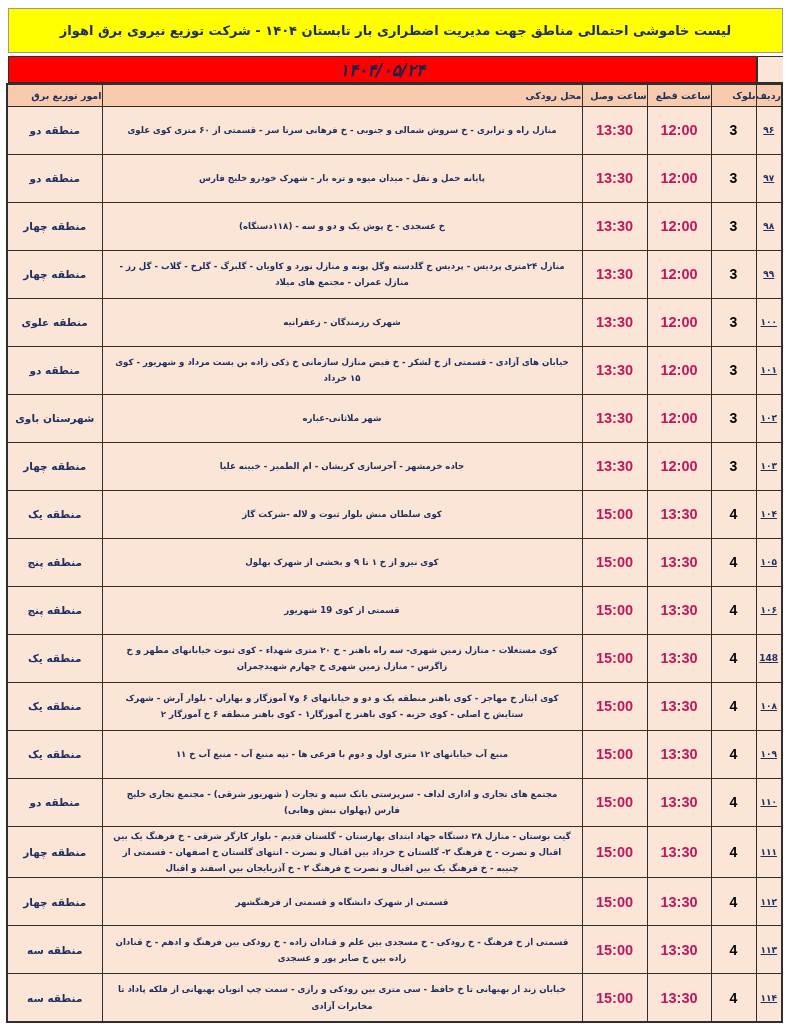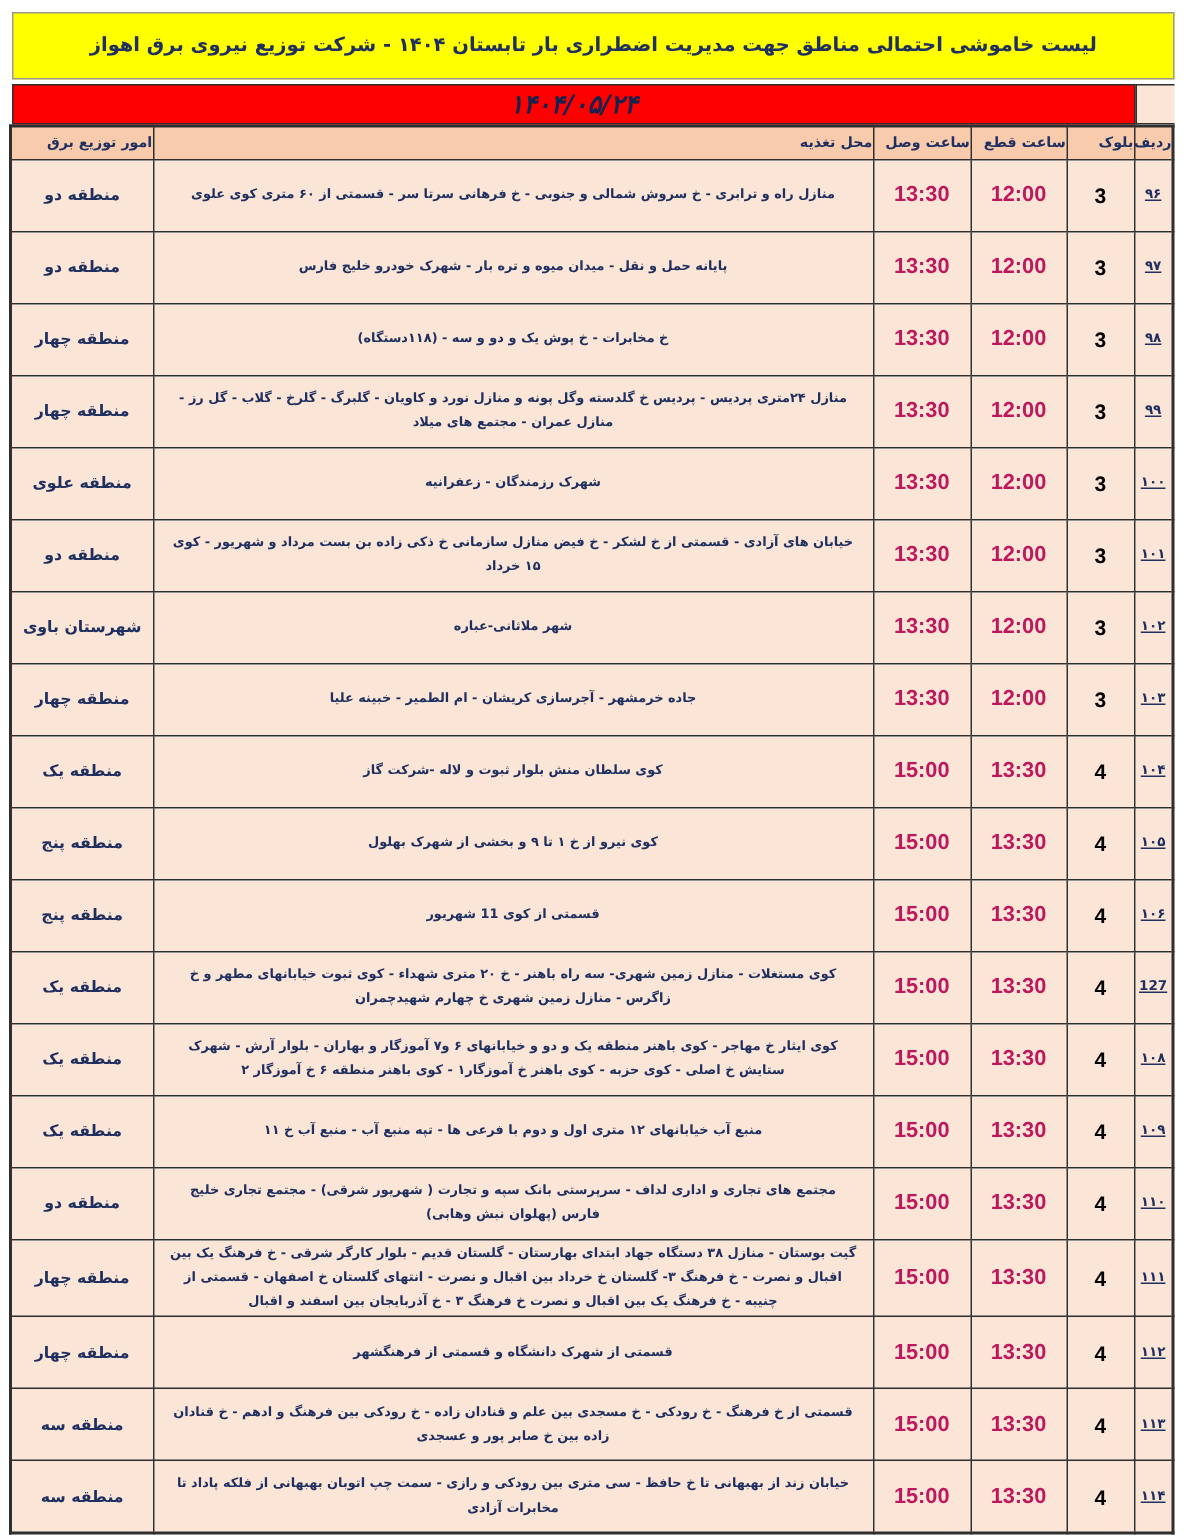--- a/index.html
+++ b/index.html
@@ -109,21 +109,21 @@
       <col class="c-recon">
         <col class="c-loc">
         <col class="c-region">
     </colgroup>
     <thead>
       <tr>
         <th>ردیف</th>
         <th>بلوک</th>
         <th>ساعت قطع</th>
         <th>ساعت وصل</th>
-        <th>محل تغذیه</th>
+        <th>محل رودکی</th>
         <th>امور توزیع برق</th>
       </tr>
     </thead>
     <tbody>
   <tr>
     <td class="cell-rownum">۹۶</td>
     <td class="cell-block">3</td>
     <td class="cell-time">12:00</td>
     <td class="cell-time">13:30</td>
     <td class="cell-loc">منازل راه و ترابری - خ سروش شمالی و جنوبی - خ فرهانی سرتا سر - قسمتی از ۶۰ متری کوی علوی</td>
@@ -137,21 +137,21 @@
     <td class="cell-time">13:30</td>
     <td class="cell-loc">پایانه حمل و نقل - میدان میوه و تره بار - شهرک خودرو خلیج فارس</td>
     <td class="cell-region">منطقه دو</td>
   </tr>
 
   <tr>
     <td class="cell-rownum">۹۸</td>
     <td class="cell-block">3</td>
     <td class="cell-time">12:00</td>
     <td class="cell-time">13:30</td>
-    <td class="cell-loc">خ مخابرات - خ پوش یک و دو و سه - (۱۱۸دستگاه)</td>
+    <td class="cell-loc">خ عسجدی - خ پوش یک و دو و سه - (۱۱۸دستگاه)</td>
     <td class="cell-region">منطقه چهار</td>
   </tr>
 
   <tr>
     <td class="cell-rownum">۹۹</td>
     <td class="cell-block">3</td>
     <td class="cell-time">12:00</td>
     <td class="cell-time">13:30</td>
     <td class="cell-loc">منازل ۲۴متری پردیس - پردیس خ گلدسته وگل پونه و منازل نورد و کاویان - گلبرگ - گلرخ - گلاب - گل رز - منازل عمران - مجتمع های میلاد</td>
     <td class="cell-region">منطقه چهار</td>
@@ -209,26 +209,26 @@
     <td class="cell-time">15:00</td>
     <td class="cell-loc">کوی نیرو از خ ۱ تا ۹ و بخشی از شهرک بهلول</td>
     <td class="cell-region">منطقه پنج</td>
   </tr>
 
   <tr>
     <td class="cell-rownum">۱۰۶</td>
     <td class="cell-block">4</td>
     <td class="cell-time">13:30</td>
     <td class="cell-time">15:00</td>
-    <td class="cell-loc">قسمتی از کوی 11 شهریور</td>
+    <td class="cell-loc">قسمتی از کوی 19 شهریور</td>
     <td class="cell-region">منطقه پنج</td>
   </tr>
 
   <tr>
-    <td class="cell-rownum">127</td>
+    <td class="cell-rownum">148</td>
     <td class="cell-block">4</td>
     <td class="cell-time">13:30</td>
     <td class="cell-time">15:00</td>
     <td class="cell-loc">کوی مستغلات - منازل زمین شهری- سه راه باهنر - خ ۲۰ متری شهداء - کوی ثبوت خیابانهای مطهر و خ زاگرس - منازل زمین شهری خ چهارم شهیدچمران</td>
     <td class="cell-region">منطقه یک</td>
   </tr>
 
   <tr>
     <td class="cell-rownum">۱۰۸</td>
     <td class="cell-block">4</td>

